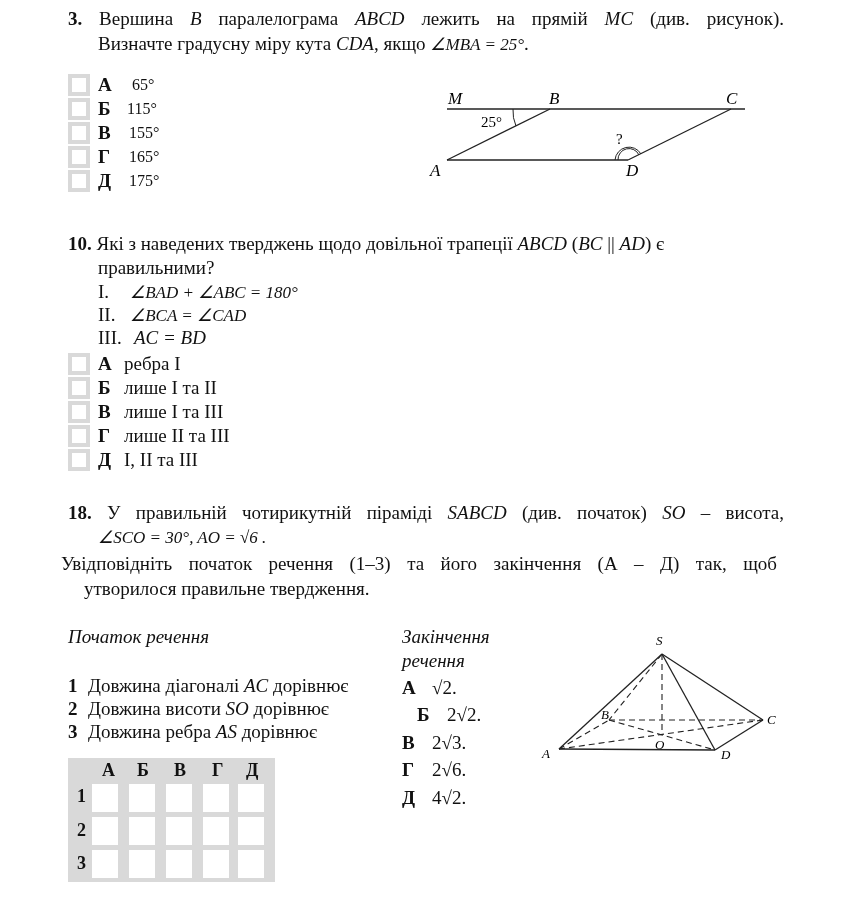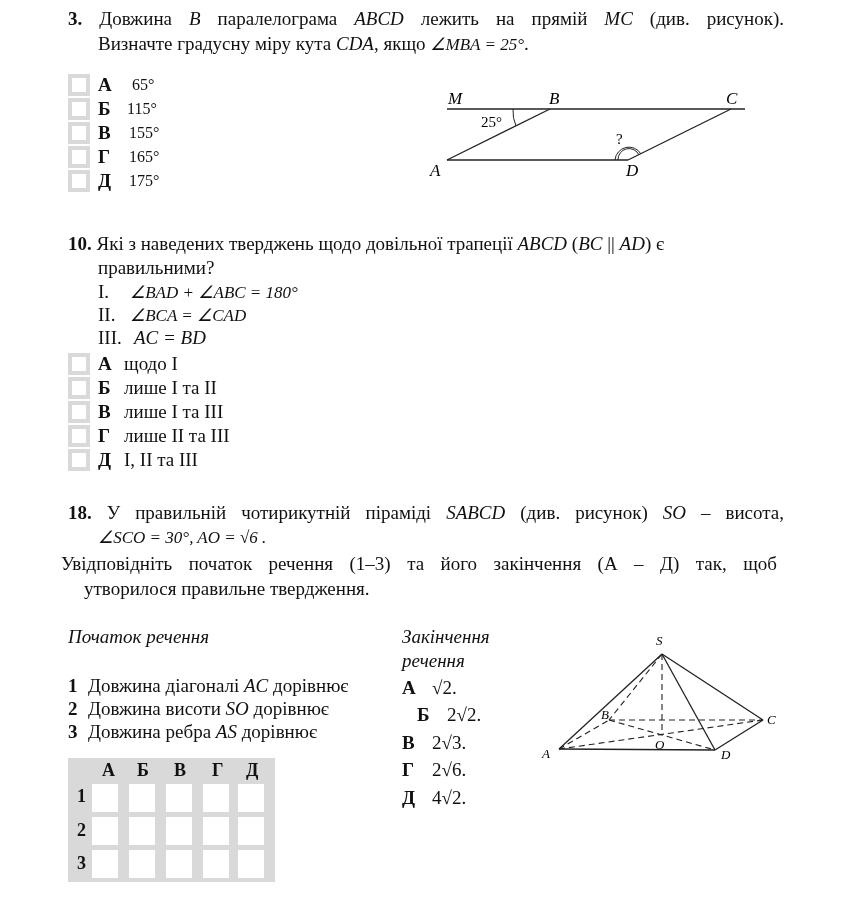--- a/index.html
+++ b/index.html
@@ -29,21 +29,21 @@
   .grid .rl { position: absolute; left: 9px; font-weight: bold; font-size: 18px; }
   .grid .cell { position: absolute; width: 26px; height: 28px; background: #fff; }
   svg text { font-family: "Liberation Serif", serif; font-style: italic; }
 </style>
 </head>
 <body>
 
 <div class="abs line" style="left:68px; top:7px; width:716px;">
   <div class="just" style="width:716px;">
     <span class="qnum">3.</span>
-    <span>Довжина </span><span class="it">B</span><span> паралелограма </span><span class="it">ABCD</span><span> лежить на прямій </span><span class="it">MC</span><span> (див. рисунок).</span>
+    <span>Вершина </span><span class="it">B</span><span> паралелограма </span><span class="it">ABCD</span><span> лежить на прямій </span><span class="it">MC</span><span> (див. рисунок).</span>
   </div>
 </div>
 <div class="abs line" style="left:98px; top:32px;">
   <span>Визначте градусну міру кута </span><span class="it">CDA</span><span>, якщо </span><span class="it" style="font-size:17px;">∠MBA = 25°</span><span>.</span>
 </div>
 
 <div>
   <div class="opt" style="left:68px; top:73px;">
     <span class="cb"></span>
     <span class="letter">А</span>
@@ -101,21 +101,21 @@
   <span style="display:inline-block;width:32px;">II.</span><span class="it" style="font-size:17px;">∠BCA = ∠CAD</span>
 </div>
 <div class="abs line" style="left:98px; top:326px;">
   <span style="display:inline-block;width:36px;">III.</span><span class="it">AC = BD</span>
 </div>
 
 <div>
   <div class="opt" style="left:68px; top:352px;">
     <span class="cb"></span>
     <span class="letter">А</span>
-    <span>щодо I</span>
+    <span>ребра I</span>
   </div>
   <div class="opt" style="left:68px; top:376px;">
     <span class="cb"></span>
     <span class="letter">Б</span>
     <span>лише I та II</span>
   </div>
   <div class="opt" style="left:68px; top:400px;">
     <span class="cb"></span>
     <span class="letter">В</span>
     <span>лише I та III</span>
@@ -128,21 +128,21 @@
   <div class="opt" style="left:68px; top:448px;">
     <span class="cb"></span>
     <span class="letter">Д</span>
     <span>I, II та III</span>
   </div>
 </div>
 
 <div class="abs line" style="left:68px; top:501px; width:716px;">
   <div class="just" style="width:716px;">
     <span class="qnum">18.</span>
-    <span>У правильній чотирикутній піраміді </span><span class="it">SABCD</span><span> (див. рисунок) </span><span class="it">SO</span><span> – висота,</span>
+    <span>У правильній чотирикутній піраміді </span><span class="it">SABCD</span><span> (див. початок) </span><span class="it">SO</span><span> – висота,</span>
   </div>
 </div>
 <div class="abs line it" style="left:98px; top:526px; font-size:17px;">∠SCO = 30°, AO = √6 .</div>
 <div class="abs line" style="left:61px; top:552px; width:716px;">
   <div class="just" style="width:716px;">Увідповідніть початок речення (1–3) та його закінчення (А – Д) так, щоб</div>
 </div>
 <div class="abs line" style="left:84px; top:577px;">утворилося правильне твердження.</div>
 
 <div class="abs line it" style="left:68px; top:625px;">Початок речення</div>
 <div class="abs line it" style="left:402px; top:625px;">Закінчення</div>

